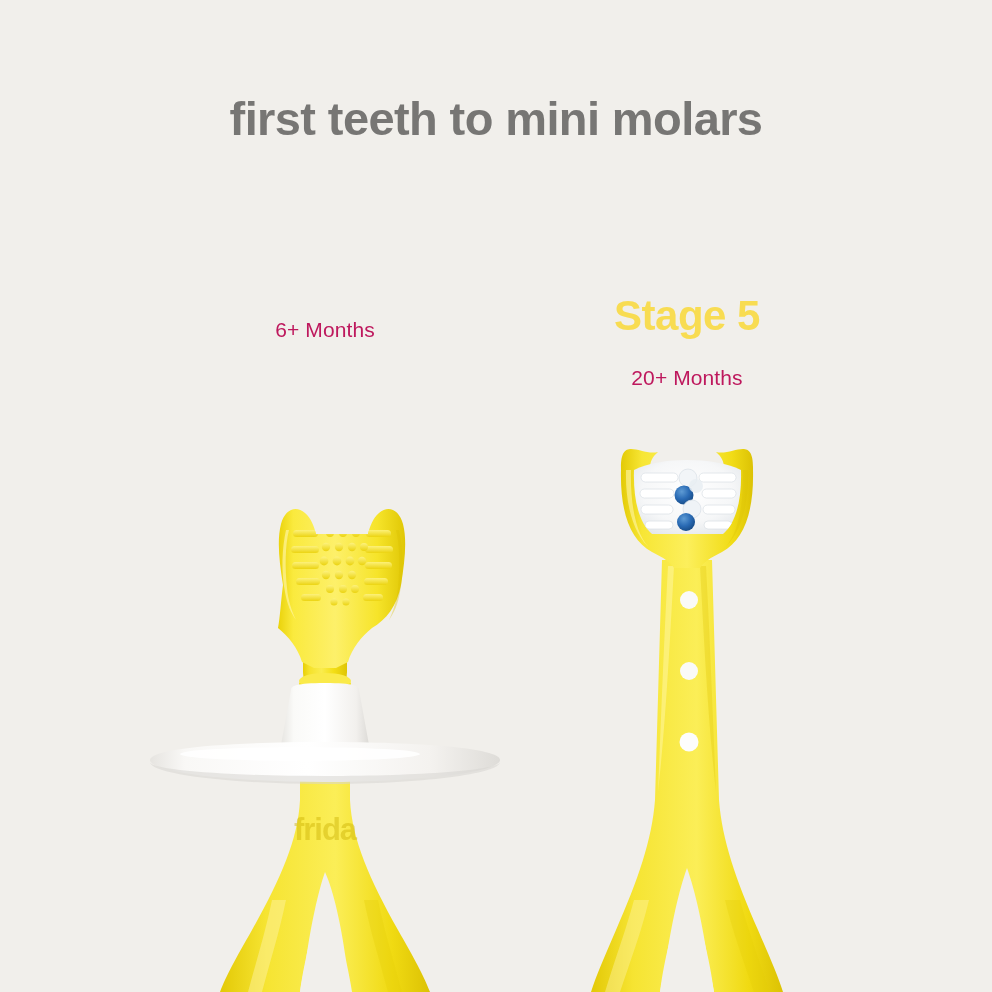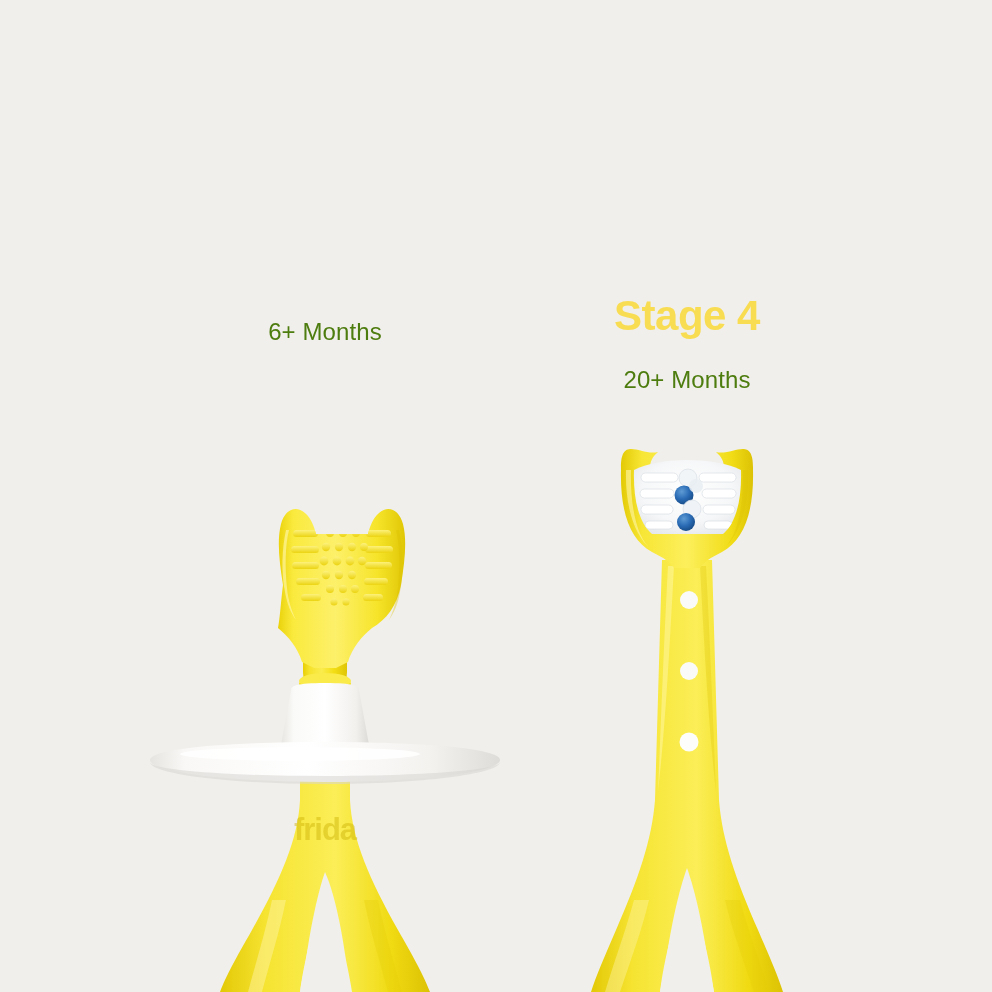--- a/index.html
+++ b/index.html
@@ -46,50 +46,51 @@
 
   .stage-title {
     color: #F8DC52;
     font-size: 42px;
     font-weight: bold;
     letter-spacing: -0.5px;
     line-height: 1.15;
   }
   .stage-sub {
     margin-top: 26px;
-    color: #4d7c0f;
-    font-size: 24px;
+    color: #be185d;
+    font-size: 21px;
     font-weight: normal;
     letter-spacing: 0.1px;
   }
 
   
   .art {
     position: absolute;
     left: 0;
     top: 0;
     width: 992px;
     height: 992px;
     pointer-events: none;
   }
 </style>
 </head>
 <body>
 
 <div id="stage">
 
   <div class="headline">
+    <span class="l2">first teeth to mini molars</span>
   </div>
 
   <div class="stage-col one">
     <div class="stage-sub">6+ Months</div>
   </div>
 
   <div class="stage-col two">
-    <div class="stage-title">Stage 4</div>
+    <div class="stage-title">Stage 5</div>
     <div class="stage-sub">20+ Months</div>
   </div>
 
   <svg class="art" viewBox="0 0 992 992">
     <defs>
 
       <linearGradient id="gYellow" x1="0" y1="0" x2="1" y2="0">
         <stop offset="0%" stop-color="#E8CF06"></stop>
         <stop offset="14%" stop-color="#F5E22A"></stop>
         <stop offset="42%" stop-color="#FAEC4E"></stop>

